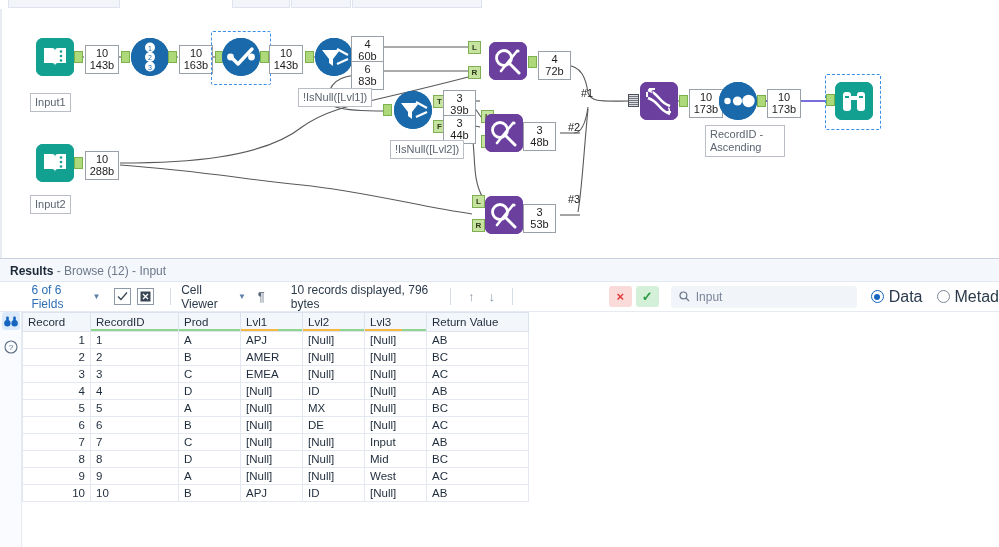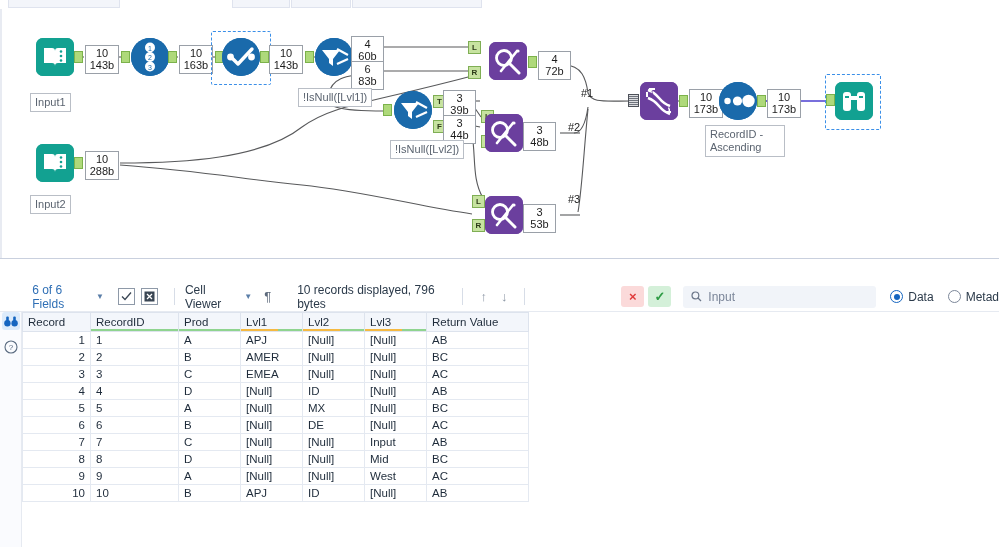--- a/index.html
+++ b/index.html
@@ -137,21 +137,21 @@
   }
   #searchbox .ph { color:#7b8699; font-size:12px; margin-left:6px; }
 
   .radio-wrap { display:flex; align-items:center; margin-left:14px; }
   .radio {
     width:13px;height:13px;border-radius:50%;border:1.6px solid #7c8799;
     display:flex;align-items:center;justify-content:center;margin-right:5px;background:#fff;
   }
   .radio.on { border-color:#1565c0; }
   .radio.on::after { content:""; width:6px;height:6px;border-radius:50%;background:#1565c0; }
-  .radio-lbl { font-size:12px; color:#2b3a4a; }
+  .radio-lbl { font-size:16px; color:#2b3a4a; }
 
   
   #tablewrap { position:absolute; left:22px; top:53px; width:977px; height:236px; overflow:hidden; background:#fff; }
   table.grid { border-collapse:collapse; font-size:11.5px; table-layout:fixed; }
   table.grid th {
     background:#f3f6fb; color:#1e2b3a; font-weight:normal; text-align:left;
     border:1px solid #dde3ed; height:19px; padding:0 0 0 5px; position:relative;
     font-size:11.5px;
   }
   table.grid th .ul { position:absolute; left:0; bottom:0; height:2.5px; width:100%; display:flex; }
@@ -428,20 +428,23 @@
   <div class="cbox" style="left:83px;top:142px;width:34px;">
     <span class="c1">10</span>
     <span class="c2">288b</span>
   </div>
 
  </div>
 </div>
 
 <div id="results">
 
+  <div id="results-title">
+    <span class="strong">Results</span><span class="dim"> - Browse (12) - Input</span>
+  </div>
 
   <div id="leftrail">
     <div class="rail-btn" style="font-size:13px;">
       <svg width="13" height="13" viewBox="0 0 13 13">
         <g fill="#5a6b80">
             <rect x="0" y="1" width="3" height="1.6"></rect>
             <rect x="4.5" y="1" width="8.5" height="1.6"></rect>
         <rect x="0" y="5" width="3" height="1.6"></rect>
             <rect x="4.5" y="5" width="8.5" height="1.6"></rect>
         <rect x="0" y="9" width="3" height="1.6"></rect>

